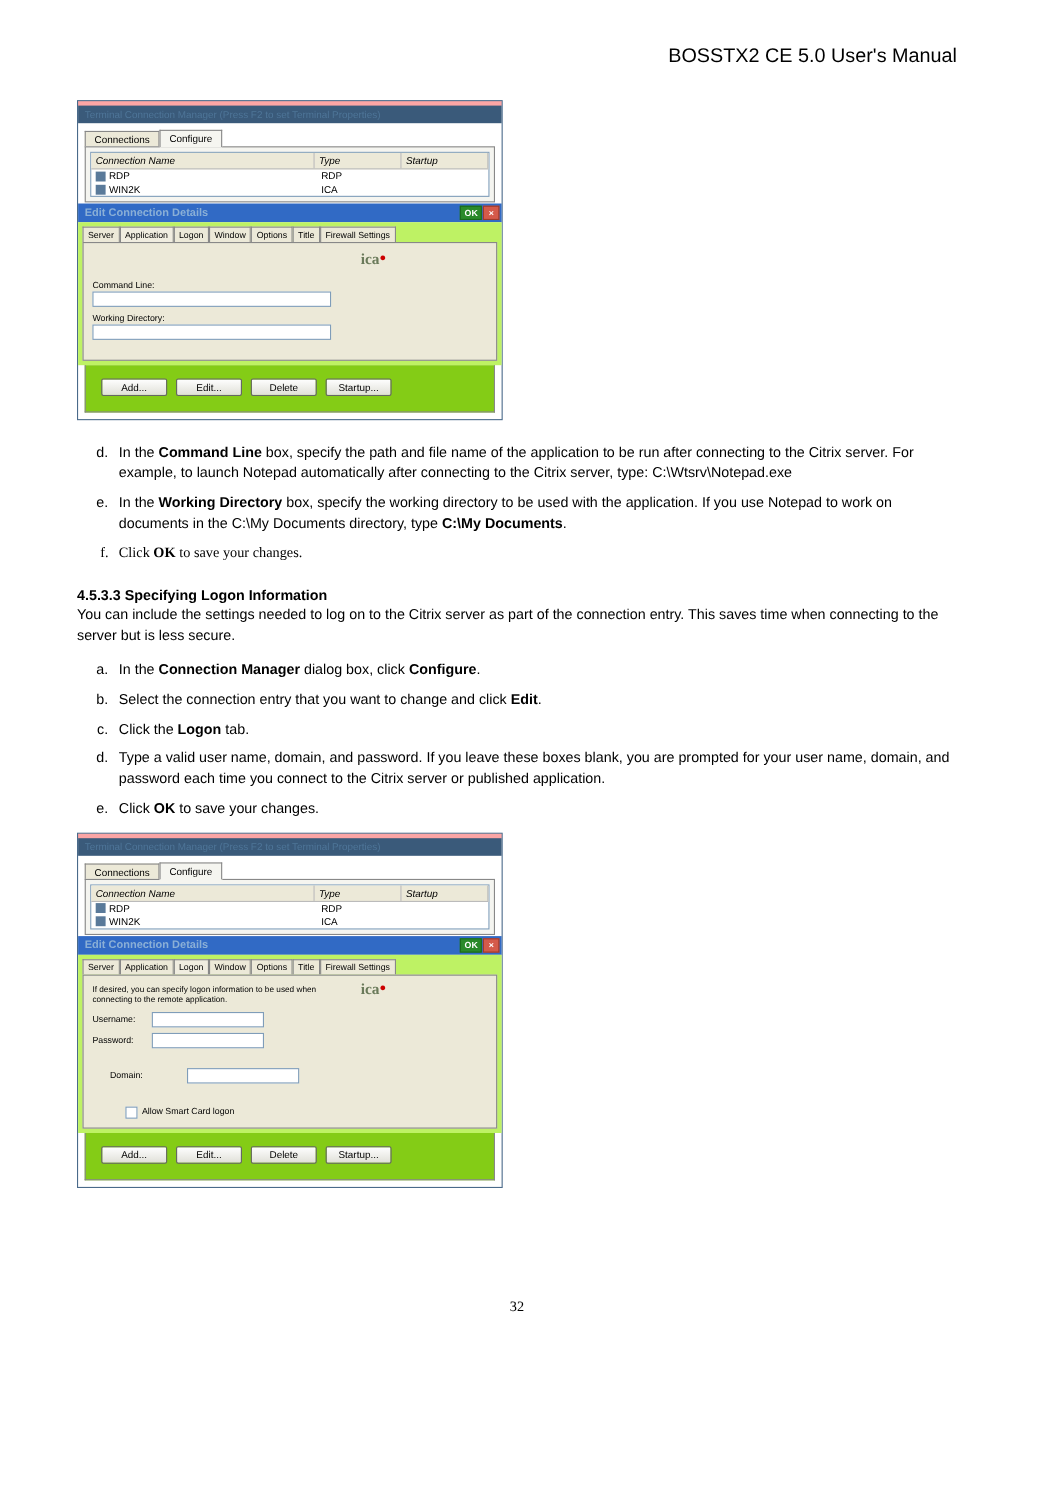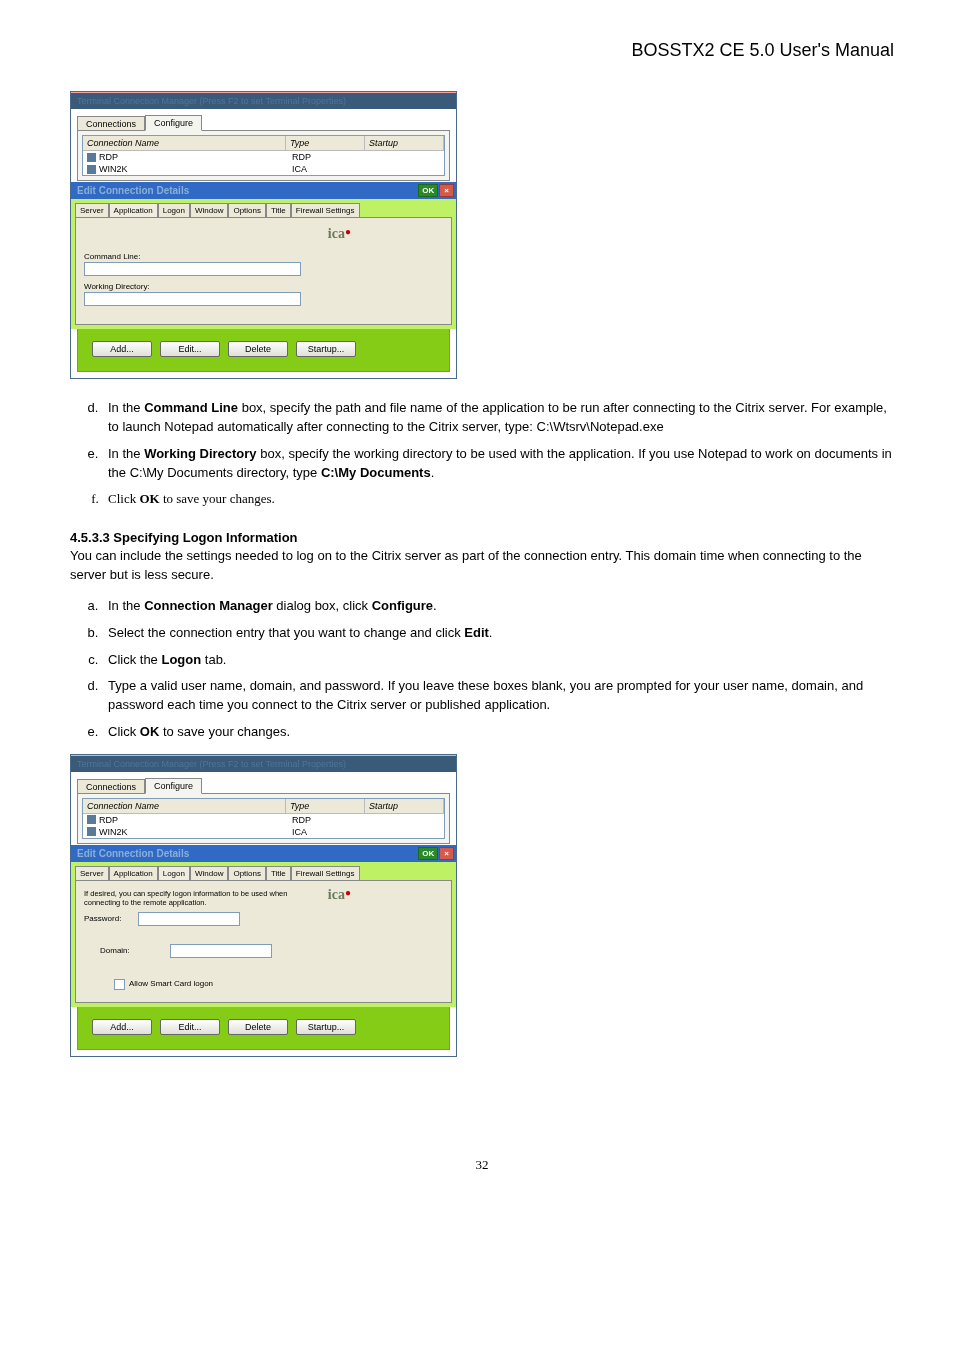--- a/index.html
+++ b/index.html
@@ -1,19 +1,19 @@
 <!DOCTYPE html>
 <html><head>
 <meta charset="utf-8">
 <style>
   body { margin: 0; font-family: Arial, sans-serif; background: #fff; color: #000; width: 954px; }
-  .page { padding: 40px 60px 40px 70px; }
+  .page { padding: 40px 84px 40px 70px; }
   .header-title { text-align: right; font-size: 18px; margin-bottom: 30px; }
   .screenshot { border: 1px solid #4a6a8a; margin: 10px 0 20px 0; width: 385px; position: relative; background: #fff; }
-  .tcm-title { background: #3a5a7a; color: #4e7598; font-size: 9px; padding: 3px 6px; border-top: 1px solid #fca5a5; }
+  .tcm-title { background: #3a5a7a; color: #4e7598; font-size: 9px; padding: 3px 6px; border-top: 4px solid #fca5a5; }
   .tab-row { padding: 6px 6px 0 6px; font-size: 0; }
   .tab { display: inline-block; font-size: 9px; padding: 2px 8px; border: 1px solid #888; border-bottom: none; background: #ece9d8; color: #000; vertical-align: bottom; }
   .tab.inactive { background: #ece9d8; }
   .tab.active { background: #f5f5f0; border-bottom: 1px solid #f5f5f0; position: relative; z-index: 2; }
   .tab-body { margin: 0 6px; border: 1px solid #888; padding: 4px; background: #f5f5f0; position: relative; top: -1px; }
   .list-area { background: #fff; border: 1px solid #7f9db9; }
   .list-header { display: flex; font-size: 9px; background: #ece9d8; border-bottom: 1px solid #bbb; }
   .list-header div { padding: 2px 4px; border-right: 1px solid #bbb; font-style: italic; }
   .col-name { flex: 1; }
   .col-type { width: 70px; }
@@ -130,21 +130,21 @@
     <li>
       <span>In the </span><span class="bold">Working Directory</span><span> box, specify the working directory to be used with the application. If you use Notepad to work on documents in the C:\My Documents directory, type </span><span class="bold">C:\My Documents</span><span>.</span>
     </li>
     <li class="serif">
       <span>Click </span><span class="bold">OK</span><span> to save your changes.</span>
     </li>
   </ol>
 
 
   <h4 class="sec">4.5.3.3  Specifying Logon Information</h4>
-  <p class="body" style="margin-top:0">You can include the settings needed to log on to the Citrix server as part of the connection entry. This domain time when connecting to the server but is less secure.</p>
+  <p class="body" style="margin-top:0">You can include the settings needed to log on to the Citrix server as part of the connection entry. This saves time when connecting to the server but is less secure.</p>
 
   <ol class="lettered">
     <li><span>In the </span><span class="bold">Connection Manager</span><span> dialog box, click </span><span class="bold">Configure</span><span>.</span></li>
     <li><span>Select the connection entry that you want to change and click </span><span class="bold">Edit</span><span>.</span></li>
     <li><span>Click the </span><span class="bold">Logon</span><span> tab.</span></li>
     <li>Type a valid user name, domain, and password. If you leave these boxes blank, you are prompted for your user name, domain, and password each time you connect to the Citrix server or published application.</li>
     <li><span>Click </span><span class="bold">OK</span><span> to save your changes.</span></li>
   </ol>
 
   <div class="screenshot">
@@ -191,20 +191,24 @@
         <span class="sub-tab">Application</span>
         <span class="sub-tab active">Logon</span>
         <span class="sub-tab">Window</span>
         <span class="sub-tab">Options</span>
         <span class="sub-tab">Title</span>
         <span class="sub-tab">Firewall Settings</span>
       </div>
       <div class="sub-body" style="min-height:105px">
         <div class="ica-logo" style="right:100px; top:6px"><span>ica</span><span class="dot">●</span></div>
         <div class="tiny-text" style="width:60%">If desired, you can specify logon information to be used when connecting to the remote application.</div>
+        <div style="display:flex; align-items:center; margin-top:6px; gap:6px">
+          <div class="fld-label" style="margin:0; width:48px">Username:</div>
+          <div class="fld-input sm"></div>
+        </div>
         <div style="display:flex; align-items:center; margin-top:4px; gap:6px">
           <div class="fld-label" style="margin:0; width:48px">Password:</div>
           <div class="fld-input sm"></div>
         </div>
         <div style="display:flex; align-items:center; margin-top:4px; gap:6px">
           <div class="fld-label" style="margin:16px; width:48px">Domain:</div>
           <div class="fld-input sm"></div>
         </div>
         <div class="chk-row">
           <span class="chk-box"></span>

